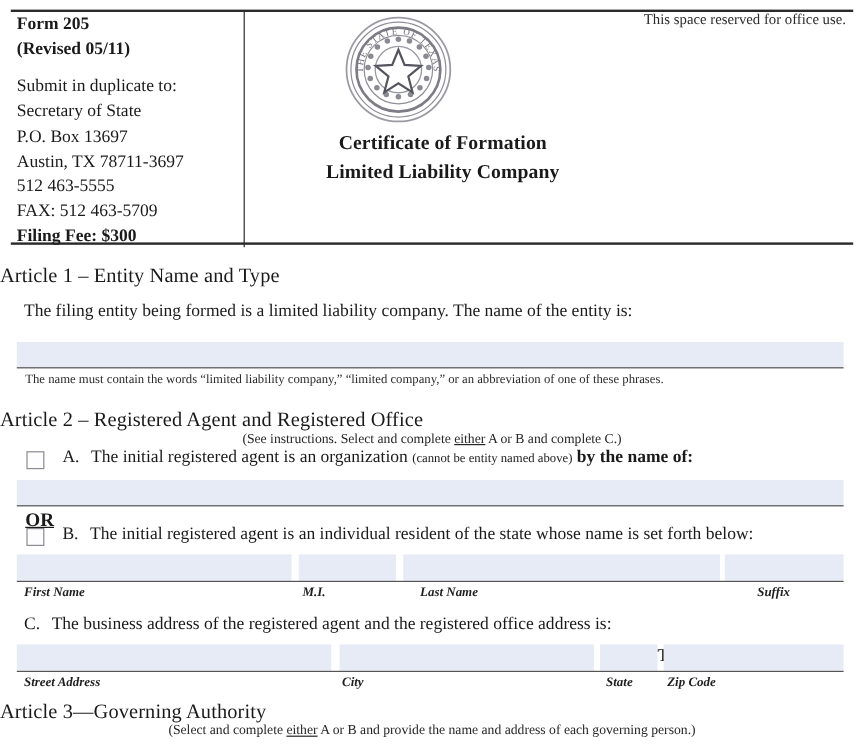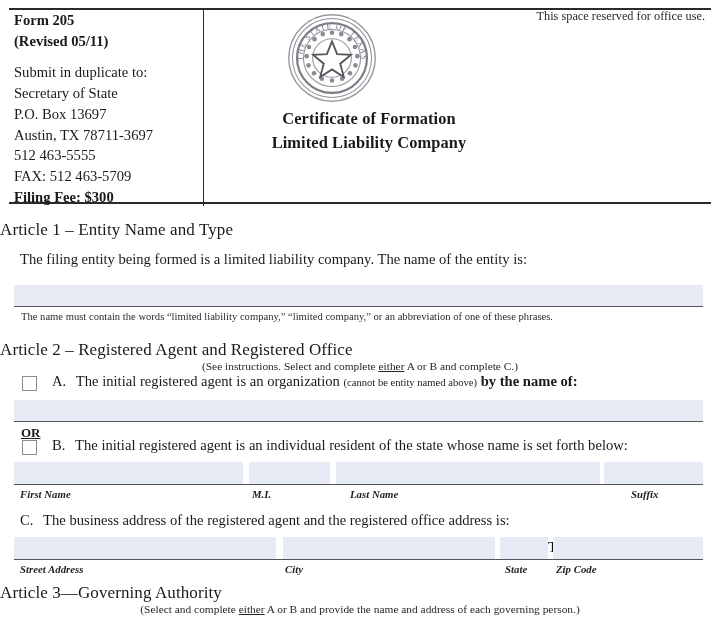--- a/index.html
+++ b/index.html
@@ -163,21 +163,21 @@
     position: absolute;
     width: 15px;
     height: 15px;
     border: 1.5px solid #8b8b93;
     background: #fdfdfd;
     box-sizing: border-box;
   }
 
   .or-label {
     position: absolute;
-    font-size: 13px;
+    font-size: 16px;
     font-weight: bold;
     text-decoration: underline;
     color: #1a1a1a;
   }
   .small-inline {
     font-size: 10.6px;
     font-weight: normal;
   }
   .bold-inline { font-weight: bold; }
 </style>

